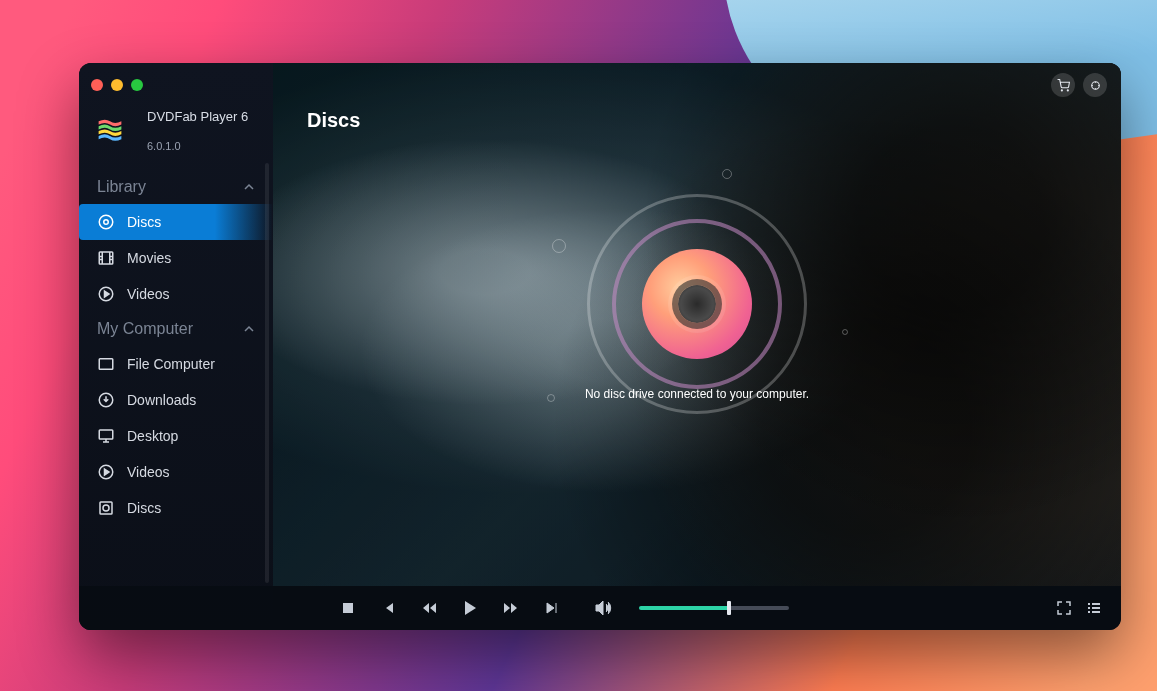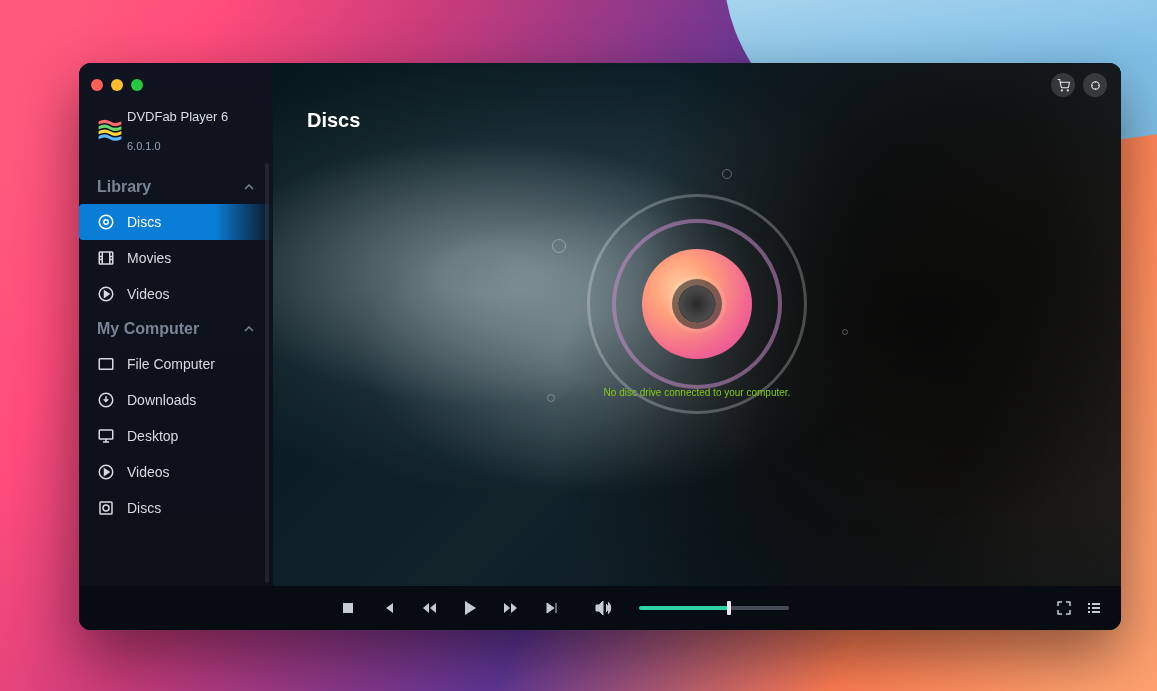--- a/index.html
+++ b/index.html
@@ -7,44 +7,44 @@
 .desktop-bg{position:absolute;inset:0;background:linear-gradient(115deg,#ff5a7e 5%,#ff4c7b 15%,#c93c7a 30%,#5e3696 55%,#ff7d52 78%,#ffa06e 95%)}
 .desktop-arc{position:absolute;top:-40px;right:-40px;width:460px;height:200px;background:linear-gradient(180deg,#a8d5ed 0%,#7fbfe6 60%);border-radius:0 0 0 230px/0 0 0 200px;transform:rotate(-8deg)}
 .window{position:absolute;top:63px;left:79px;width:1042px;height:567px;border-radius:12px;overflow:hidden;box-shadow:0 25px 60px rgba(0,0,0,0.45);background:#0a0e14}
 .titlebar{height:24px;display:flex;align-items:center;padding:0 12px;position:absolute;top:10px;left:0;right:0;z-index:10}
 .traffic{display:flex;gap:8px}
 .dot{width:12px;height:12px;border-radius:50%}
 .red{background:#ff5f57}.yellow{background:#febc2e}.green{background:#28c840}
 .topright{position:absolute;top:10px;right:14px;display:flex;gap:8px;z-index:10}
 .topbtn{width:24px;height:24px;border-radius:50%;background:rgba(255,255,255,0.15);display:flex;align-items:center;justify-content:center;cursor:pointer}
 .sidebar{position:absolute;top:0;left:0;width:194px;height:100%;background:linear-gradient(180deg,#0f1420 0%,#0b0f18 100%);padding-top:40px;color:#b5bcc9}
-.brand{display:flex;align-items:center;gap:4px;padding:6px 18px 18px}
+.brand{display:flex;align-items:center;gap:24px;padding:6px 18px 18px}
 .logo{width:26px;height:26px;flex-shrink:0}
 .brand-text{font-size:13px;color:#d8dde6}
 .brand-version{font-size:11px;color:#9aa2b1;margin-top:16px}
-.section-head{display:flex;align-items:center;justify-content:space-between;padding:8px 18px;font-size:16px;color:#7b8494;cursor:pointer;font-weight:700}
+.section-head{display:flex;align-items:center;justify-content:space-between;padding:8px 18px;font-size:16px;color:#7b8494;cursor:pointer;font-weight:400}
 .nav-item{display:flex;align-items:center;gap:12px;padding:9px 18px;font-size:14px;color:#d6dae2;cursor:pointer}
 .nav-item.active{background:linear-gradient(90deg,#0a7dd6 0%,#0a7dd6 70%,rgba(10,125,214,0) 100%);color:#fff;border-radius:4px 0 0 4px}
 .nav-icon{width:18px;height:18px;flex:none;display:flex;align-items:center;justify-content:center}
 .main{position:absolute;left:194px;top:0;right:0;bottom:44px;background:#1a232b;overflow:hidden}
 .main-bg{position:absolute;inset:0;background:radial-gradient(ellipse at 30% 40%,rgba(200,220,230,0.25) 0%,rgba(20,35,45,0.5) 50%),linear-gradient(135deg,#0d2a2e 0%,#1a3540 30%,#2a4550 50%,#0f1820 100%);filter:brightness(0.75) contrast(1.05)}
 .rocks{position:absolute;inset:0;background:
  radial-gradient(circle at 80% 30%,rgba(0,0,0,0.55) 12%,transparent 40%),
  radial-gradient(circle at 70% 70%,rgba(0,0,0,0.5) 15%,transparent 45%),
  radial-gradient(circle at 90% 55%,rgba(50,40,30,0.6) 20%,transparent 50%),
  radial-gradient(ellipse at 25% 40%,rgba(220,230,235,0.35) 5%,transparent 30%),
  radial-gradient(ellipse at 40% 55%,rgba(200,215,220,0.28) 8%,transparent 35%)}
 .page-title{position:absolute;top:46px;left:34px;color:#fff;font-size:20px;font-weight:600;z-index:3}
 .center-disc{position:absolute;top:46%;left:50%;transform:translate(-50%,-50%);z-index:2}
 .disc-outer{width:220px;height:220px;border:3px solid rgba(255,255,255,0.25);border-radius:50%;display:flex;align-items:center;justify-content:center}
 .disc-mid{width:170px;height:170px;border:4px solid rgba(200,140,200,0.55);border-radius:50%;display:flex;align-items:center;justify-content:center}
 .disc-inner{width:110px;height:110px;border-radius:50%;background:radial-gradient(circle at 35% 35%,#ffce9e 0%,#ff9f7a 30%,#f06292 70%,#d14e96 100%);display:flex;align-items:center;justify-content:center}
 .disc-hole{width:38px;height:38px;border-radius:50%;background:radial-gradient(circle,#2a2a2a 0%,#4a4a4a 60%,#2a2a2a 100%);box-shadow:0 0 0 6px rgba(40,40,40,0.6),0 0 0 10px rgba(255,255,255,0.1)}
 .particle{position:absolute;width:10px;height:10px;border:1.5px solid rgba(255,255,255,0.3);border-radius:50%}
-.status-text{position:absolute;top:62%;left:50%;transform:translateX(-50%);color:#84cc16;font-size:10px;z-index:2;white-space:nowrap}
+.status-text{position:absolute;top:62%;left:50%;transform:translateX(-50%);color:#ffffff;font-size:12px;z-index:2;white-space:nowrap}
 .playbar{position:absolute;left:0;right:0;bottom:0;height:44px;background:rgba(8,12,18,0.92);display:flex;align-items:center;justify-content:center;gap:26px;padding:0 20px}
 .pb-left{flex:1}
 .pb-center{display:flex;align-items:center;gap:26px}
 .pb-right{display:flex;align-items:center;gap:16px}
 .pb-btn{cursor:pointer;color:#c5ccd6;display:flex;align-items:center}
 .vol-track{width:150px;height:4px;background:linear-gradient(90deg,#2dd4a7 60%,#454b57 60%);border-radius:2px;position:relative}
 .vol-thumb{position:absolute;top:50%;left:60%;transform:translate(-50%,-50%);width:4px;height:14px;background:#e5e9f0;border-radius:1px}
 .scrollbar{position:absolute;top:100px;left:186px;width:4px;height:420px;background:rgba(255,255,255,0.08);border-radius:2px}
 </style>
 </head>

